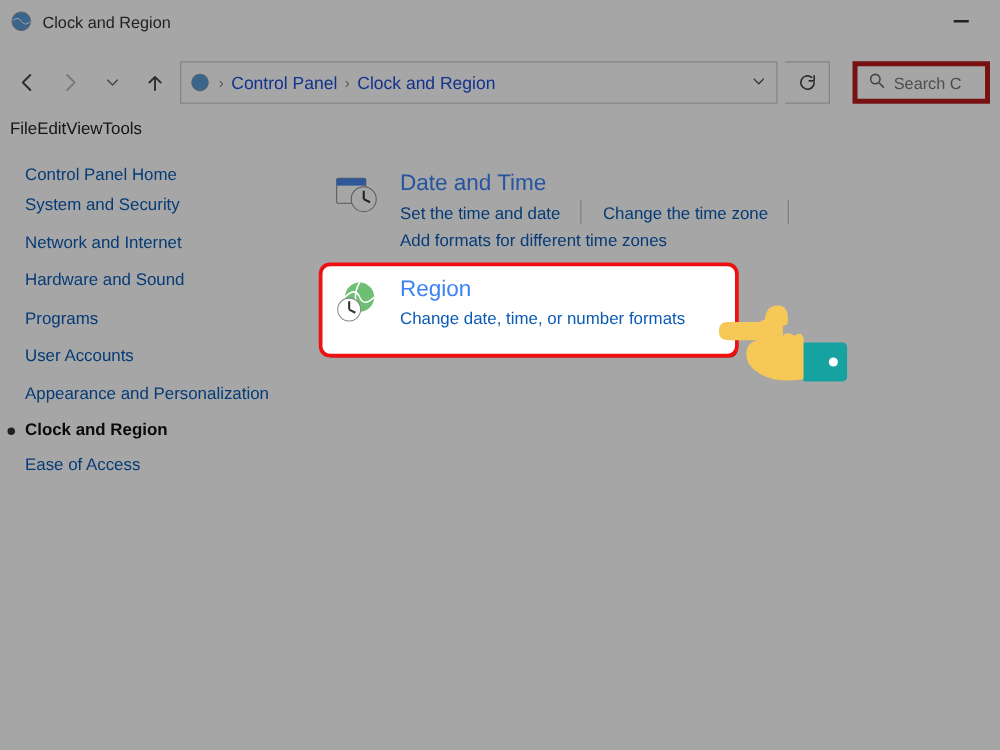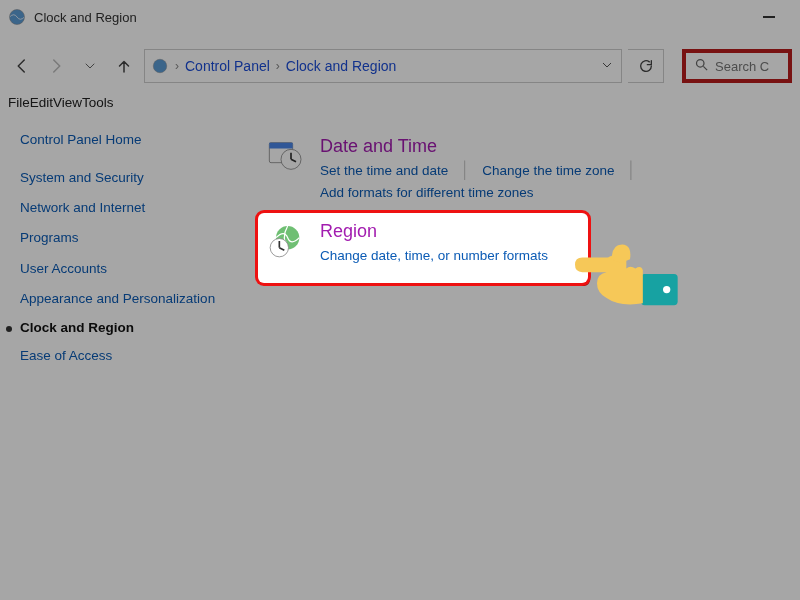--- a/index.html
+++ b/index.html
@@ -24,30 +24,30 @@
   .refreshbtn { width:36px; height:34px; border:1px solid #ccc; border-left:none; display:flex; align-items:center; justify-content:center; font-size:16px; color:#444;}
   .searchbar { width:110px; height:34px; border:4px solid #b91c1c; margin-left:12px; display:flex; align-items:center; padding:0 8px; gap:6px; overflow:hidden;}
   .searchbar .sicon { color:#666; font-size:14px;}
   .searchbar .stext { color:#777; font-size:13px; white-space:nowrap;}
   
   .menubar { height: 28px; display:flex; align-items:center; padding: 0 8px; margin-top:0; }
   .menuitem { font-size: 13.5px; color:#222; }
   
   .content { display:flex; padding: 16px 20px; gap: 40px; }
   .sidebar { width: 200px; display:flex; flex-direction:column; gap: 4px; }
-  .side-home { color:#0b5bb5; font-size:13.5px; margin-bottom: 14px; }
+  .side-home { color:#0b5bb5; font-size:13.5px; }
   .side-link { color:#0b5bb5; font-size:13.5px; padding: 4px 0; line-height:1.35;}
   .side-current-wrap { display:flex; align-items:center; gap:10px; position:relative;}
   .side-dot { position:absolute; left:-14px; top:10px; width:6px; height:6px; border-radius:50%; background:#333; }
   .side-current { color:#111; font-weight:600; font-size:13.5px; padding:4px 0;}
   .main { flex:1; }
   .card { display:flex; gap:14px; padding: 4px 6px 8px 6px; margin-bottom: 14px; }
   .card .icon { width:40px; height:40px; flex-shrink:0; }
   .card-body { }
-  .card-title { color:#a21caf; font-size:18px; font-weight:400; margin-bottom:4px;}
+  .card-title { color:#3b82f6; font-size:18px; font-weight:400; margin-bottom:4px;}
   .card-links { display:flex; flex-wrap:wrap; gap: 6px 12px; align-items:center;}
   .card-link { color:#0b5bb5; font-size:13.5px; }
   .divider { color:#ccc; }
   .highlight { border: 3px solid #e11; border-radius:6px; background:#fff; padding: 8px 8px 10px 8px;}
   
   .dark-overlay { position:absolute; inset:0; background:rgba(0,0,0,0.35); pointer-events:none; }
   .cutout { position:absolute; background:#fff; border-radius:6px; box-shadow: 0 0 0 3px #e11; pointer-events:none; }
   
   .hand { position:absolute; pointer-events:none; }
 </style>
@@ -135,20 +135,21 @@
     <span class="menuitem">View</span>
     <span class="menuitem">Tools</span>
   </div>
 
   <div class="content">
 
     <div class="sidebar">
       <a class="side-home">Control Panel Home</a>
       <a class="side-link">System and Security</a>
       <a class="side-link">Network and Internet</a>
+      <a class="side-link">Hardware and Sound</a>
       <a class="side-link">Programs</a>
       <a class="side-link">User Accounts</a>
       <a class="side-link">Appearance and Personalization</a>
       <div class="side-current-wrap">
         <span class="side-dot"></span>
         <span class="side-current">Clock and Region</span>
       </div>
       <a class="side-link">Ease of Access</a>
     </div>
 

